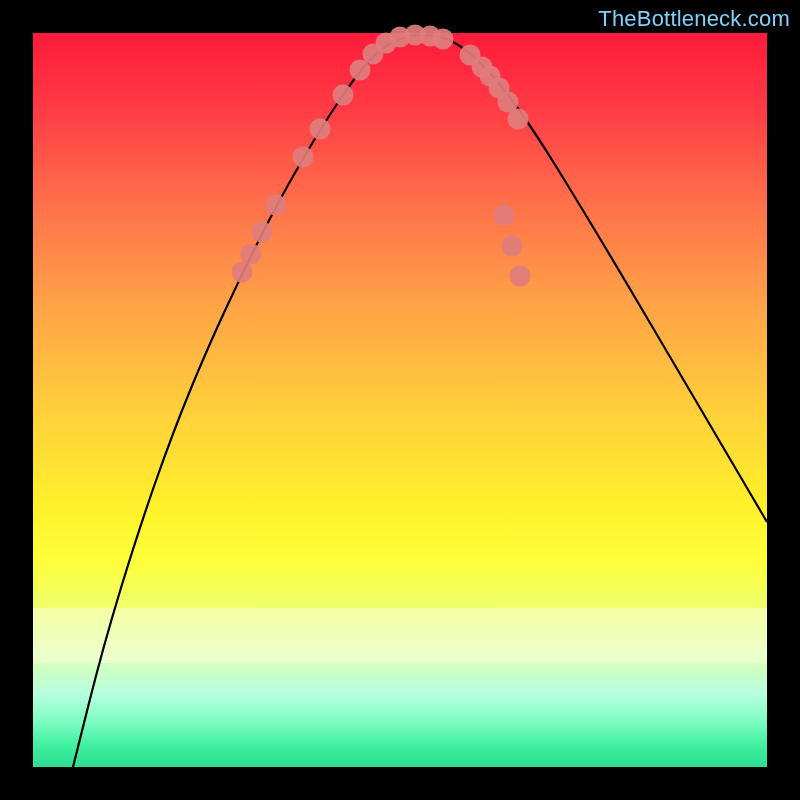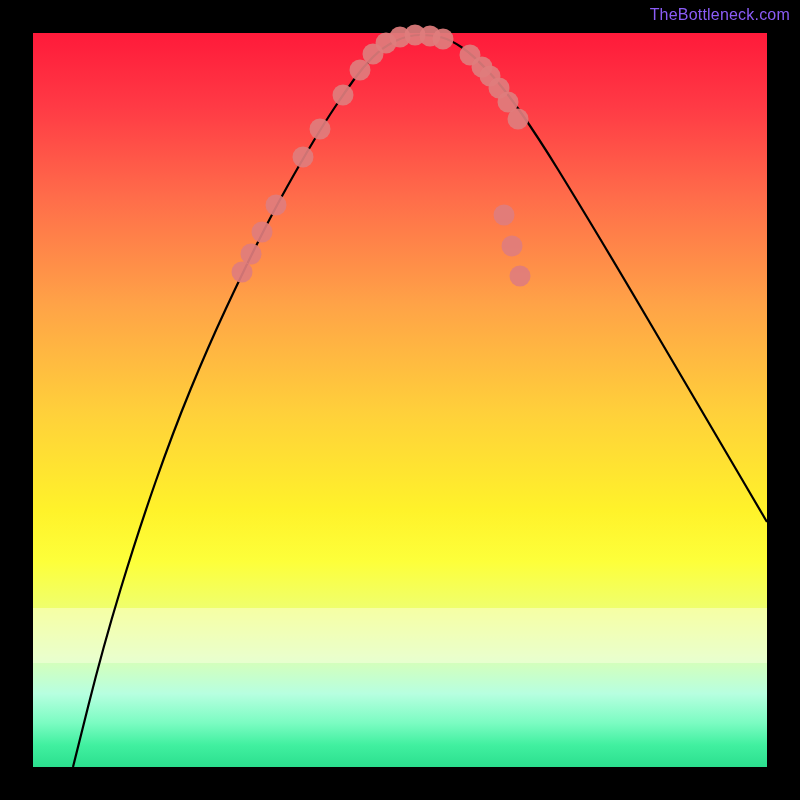--- a/index.html
+++ b/index.html
@@ -45,22 +45,22 @@
     position: absolute;
     left: 33px;
     width: 734px;
     pointer-events: none;
   }
   .band1 { top: 608px; height: 55px; background: rgba(255, 255, 230, 0.45); }
   .watermark {
     position: absolute;
     top: 6px;
     right: 10px;
-    color: #8b5cf6;
-    font-size: 16px;
+    color: #7dd3fc;
+    font-size: 22px;
     font-weight: 500;
     letter-spacing: 0.2px;
   }
   svg.curve {
     position: absolute;
     left: 33px;
     top: 33px;
     width: 734px;
     height: 734px;
     overflow: visible;

